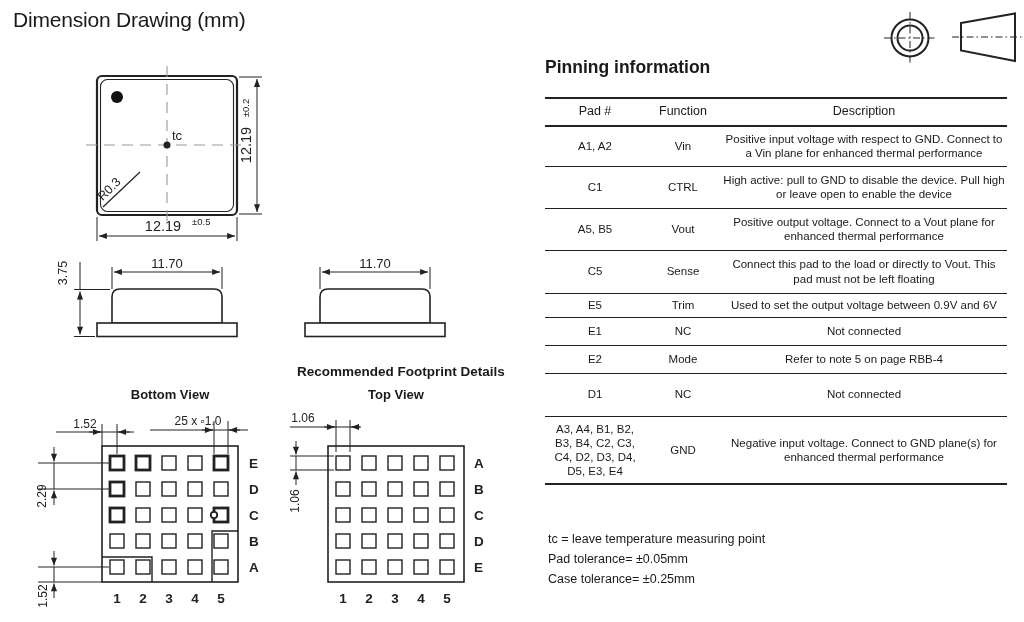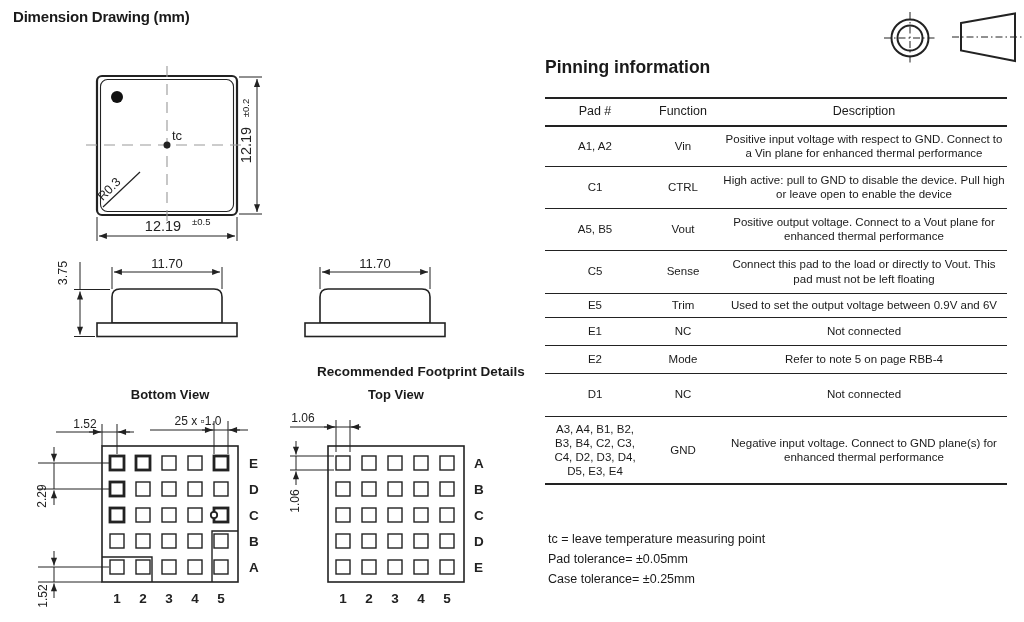--- a/index.html
+++ b/index.html
@@ -1,20 +1,20 @@
 <!DOCTYPE html>
 <html><head>
 <meta charset="utf-8">
 <style>
   html,body{margin:0;padding:0;background:#fff;}
   .page{position:relative;width:1024px;height:622px;background:#fff;overflow:hidden;
         font-family:"Liberation Sans","DejaVu Sans",sans-serif;color:#1a1a1a;}
   svg{position:absolute;left:0;top:0;}
   .abs{position:absolute;}
-  .h-main{font-size:15px;font-weight:bold;letter-spacing:-0.2px;}
+  .h-main{font-size:21px;font-weight:normal;letter-spacing:-0.2px;}
   .h-view{font-size:13px;font-weight:bold;text-align:center;}
   .h-foot{font-size:13.5px;font-weight:bold;}
   .pin-title{font-size:17.5px;font-weight:bold;}
   table.pinning{border-collapse:collapse;table-layout:fixed;width:462px;
       border-top:2.5px solid #222;border-bottom:2.5px solid #222;font-size:11.5px;line-height:1.22;}
   table.pinning th{font-weight:normal;font-size:12.5px;}
   table.pinning th,table.pinning td{text-align:center;vertical-align:middle;padding:3px 2px;}
   table.pinning thead tr{border-bottom:2.5px solid #222;}
   table.pinning tbody tr{border-bottom:1.7px solid #222;}
   table.pinning tbody tr:last-child{border-bottom:none;}
@@ -217,21 +217,21 @@
       <circle cx="910" cy="38" r="12.5" stroke-width="2"></circle>
       <line x1="884" y1="38" x2="936" y2="38" stroke-width="1" stroke-dasharray="7 3 1.5 3"></line>
       <line x1="910" y1="12" x2="910" y2="64" stroke-width="1" stroke-dasharray="7 3 1.5 3"></line>
       <polygon points="961,23 1015,13.5 1015,61 961,50.5" stroke-width="2"></polygon>
       <line x1="952" y1="37" x2="1022" y2="37" stroke-width="1" stroke-dasharray="7 3 1.5 3"></line>
     </g>
   </svg>
 
   <div class="abs h-main" style="left:13px;top:8px;">Dimension Drawing (mm)</div>
 
-  <div class="abs h-foot" style="left:297px;top:364px;margin-left:20px;">Recommended Footprint Details</div>
+  <div class="abs h-foot" style="left:297px;top:364px;">Recommended Footprint Details</div>
 
   <div class="abs h-view" style="left:102px;top:387px;width:136px;">Bottom View</div>
   <div class="abs h-view" style="left:328px;top:387px;width:136px;">Top View</div>
 
   <div class="abs pin-title" style="left:545px;top:57px;">Pinning information</div>
 
   <table class="pinning abs" style="left:545px;top:97px;">
     <colgroup>
         <col style="width:100px">
         <col style="width:76px">

